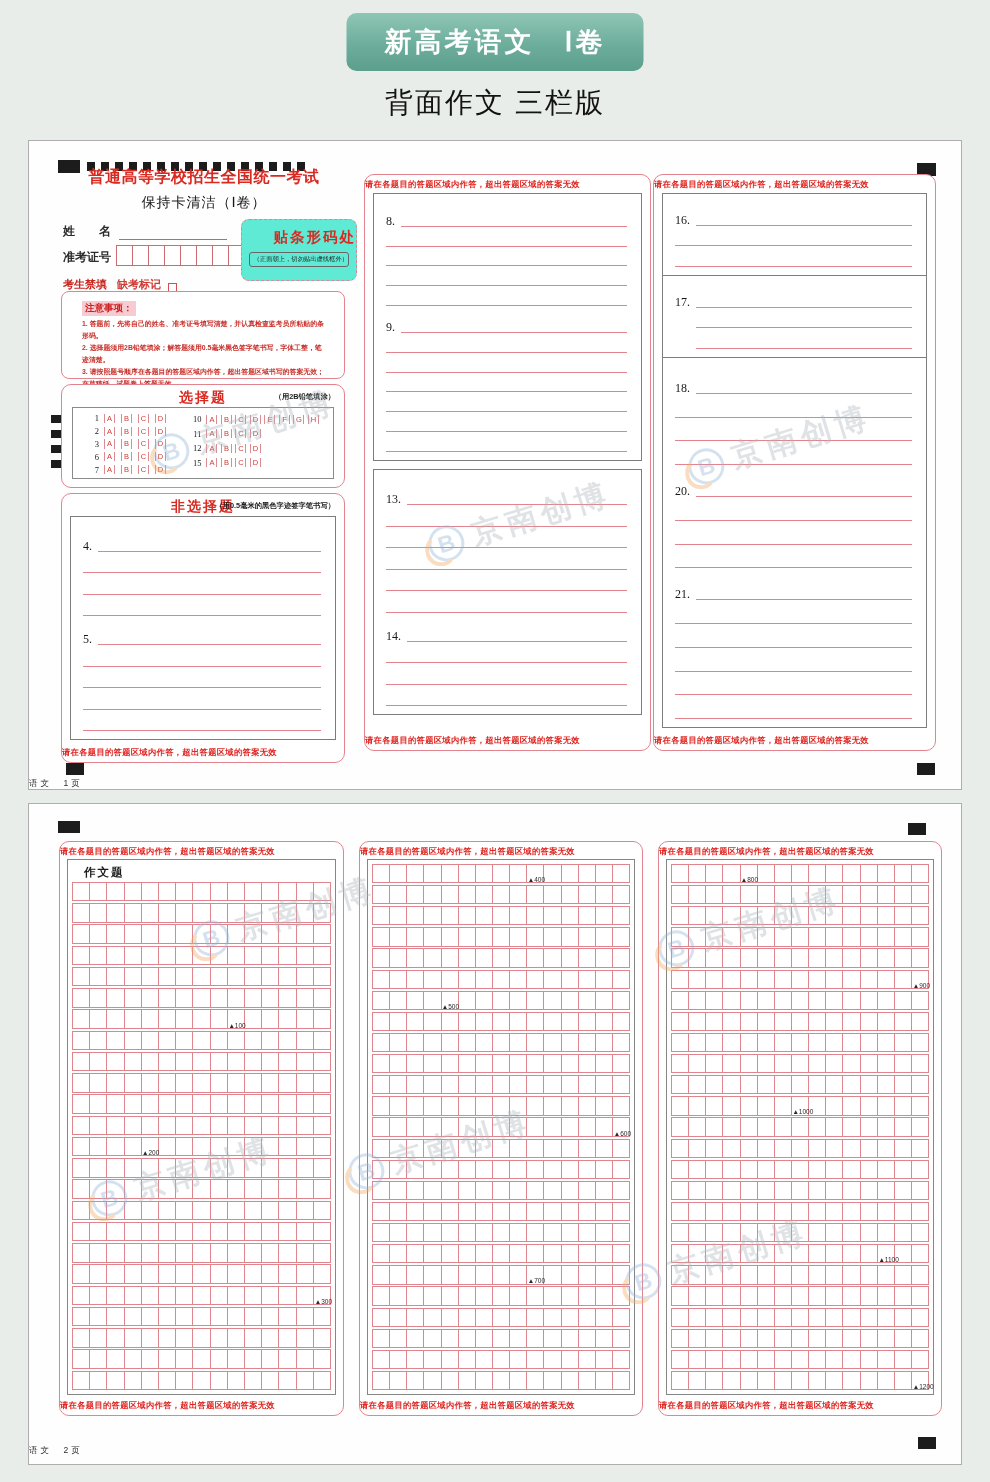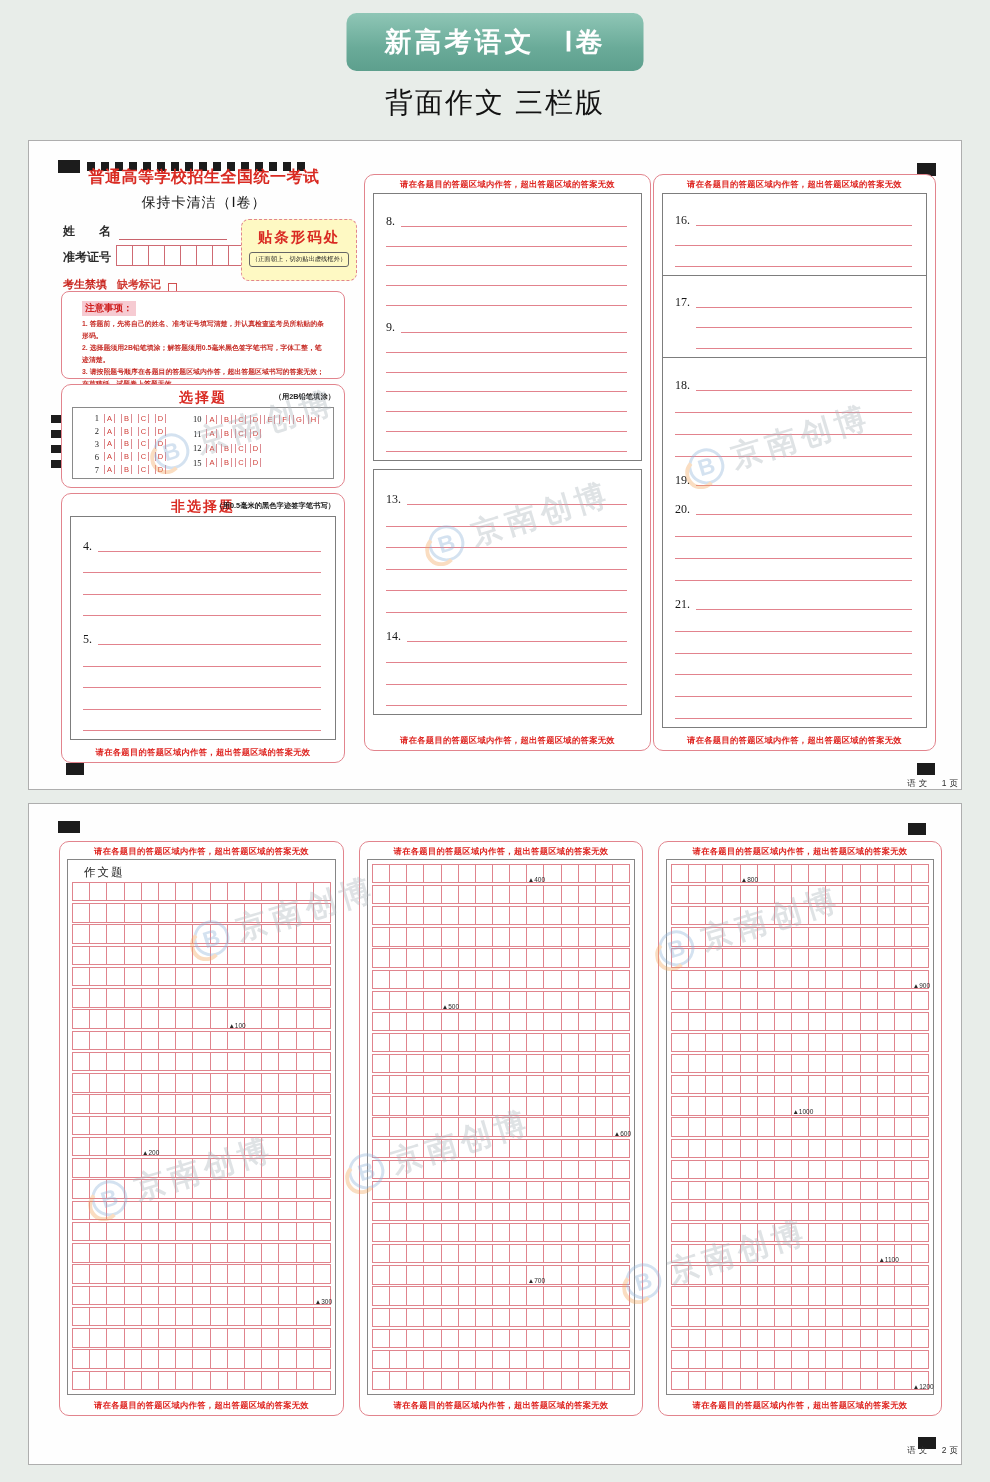--- a/index.html
+++ b/index.html
@@ -25,21 +25,21 @@
   .p1-sub{position:absolute;left:30px;top:53px;width:290px;text-align:center;
     color:#161616;font-size:14px;letter-spacing:1px;}
   .field-row{position:absolute;display:flex;align-items:flex-end;font-size:12px;color:#2b2b2b;font-weight:bold;}
   .name-line{display:inline-block;width:108px;border-bottom:1.5px solid #c9636c;margin-left:8px;}
   .tboxes{display:flex;margin-left:6px;}
   .tbox{width:17px;height:21px;border:1px solid #cf6a73;margin-left:-1px;background:#fff;}
   .forbid{color:#c92620;}
   .absent{color:#d03a33;font-weight:bold;margin-left:10px;font-size:11px;}
   .absent-box{display:inline-block;width:9px;height:9px;border:1px solid #d05050;margin-left:7px;}
   .barcode{position:absolute;left:212px;top:78px;width:116px;height:62px;
-    border:1.5px dashed #e2848d;border-radius:8px;text-align:center;background:#fef9c3;}
+    border:1.5px dashed #e2848d;border-radius:8px;text-align:right;background:#5eead4;}
   .barcode-title{color:var(--red,#d92a22);font-weight:bold;font-size:14.5px;letter-spacing:2px;margin-top:8px;}
   .barcode-note{font-size:6.3px;color:#222;border:1px solid #666;border-radius:3px;
     margin:5px 7px 0 7px;padding:2px 0;}
   
   .notice{position:absolute;left:32px;top:150px;width:284px;height:88px;
     border:1.3px solid var(--boxb,#e2848d);border-radius:8px;padding:5px 20px;background:#fff;}
   .notice-title{display:inline-block;background:#f6cbd2;color:#cf2020;font-weight:bold;
     font-size:9.5px;padding:1px 3px;margin-bottom:2px;}
   .notice-item{font-size:6.9px;color:#c8302a;font-weight:bold;line-height:1.74;}
   .fill-blob{display:inline-block;width:12px;height:5px;background:#111;margin-left:4px;}
@@ -56,21 +56,21 @@
   .ch-col1{width:42%;}
   .ch-col2{width:58%;}
   .ch-row{height:14.5px;display:flex;align-items:center;}
   .ch-no{min-width:14px;text-align:right;margin-right:5px;font-size:8.5px;color:#222;
     font-family:"Liberation Serif",serif;}
   .ch-opt{width:11px;text-align:center;font-size:7.5px;color:#cf3a33;
     border-left:1px solid #dc8b92;border-right:1px solid #dc8b92;margin-right:6px;line-height:1.25;}
   .ch-col2 .ch-opt{margin-right:3.5px;}
   
   .redbox{position:absolute;border:1.5px solid var(--boxb,#e2848d);border-radius:10px;background:#fff;}
-  .warn{position:absolute;left:0;width:100%;text-align:center;color:#df2723;
+  .warn{position:absolute;left:0;width:100%;text-align:left;color:#df2723;
     font-weight:bold;font-size:8.3px;letter-spacing:0.3px;}
   .warn-top{top:4px;}
   .warn-bot{bottom:4px;}
   .abox{position:absolute;left:8px;right:8px;border:1px solid #7d7d7d;background:#fff;
     display:flex;flex-direction:column;padding:6px 14px 8px 12px;}
   .q-line{flex:1;display:flex;align-items:flex-end;}
   .q-line.first{flex:1.35;}
   .q-no{font-family:"Liberation Serif",serif;font-size:12px;color:#171717;
     margin-right:6px;line-height:1;}
   .q-no.spacer{visibility:hidden;}
@@ -78,28 +78,28 @@
   .pair-line{flex:1;border-bottom:1px solid var(--line,#e2838d);}
   .pair-line:first-of-type{margin-right:26px;}
   .secs{position:absolute;left:8px;right:8px;top:18px;bottom:22px;border:1px solid #7d7d7d;
     display:flex;flex-direction:column;background:#fff;}
   .sec{display:flex;flex-direction:column;padding:4px 14px 8px 12px;border-bottom:1px solid #7d7d7d;}
   .sec:last-child{border-bottom:none;}
   .sec1,.sec2{height:82px;}
   .sec3{flex:1;}
   .nonchobox{position:absolute;left:32px;top:352px;width:284px;height:270px;
     border:1.5px solid var(--boxb,#e2848d);border-radius:10px;background:#fff;}
-  .footer{position:absolute;left:0;width:100%;text-align:right;font-size:8.5px;
+  .footer{position:absolute;left:0;width:100%;text-align:left;font-size:8.5px;
     color:#2e2e2e;letter-spacing:3px;}
   
   .essaycol{position:absolute;top:37px;height:575px;border:1.5px solid var(--boxb,#e2848d);
     border-radius:10px;background:#fff;}
   .essay-inner{position:absolute;left:7px;right:7px;top:17px;bottom:20px;
     border:1px solid #868686;padding:3px 4px;display:flex;flex-direction:column;background:#fff;}
-  .essay-label{height:18px;font-size:11.5px;color:#1b1b1b;padding:2px 0 0 12px;letter-spacing:2px;}
+  .essay-label{height:18px;font-size:11.5px;color:#1b1b1b;padding:2px 0 0 12px;letter-spacing:2px;font-weight:bold;}
   .grid-wrap{position:relative;flex:1;display:flex;flex-direction:column;}
   .g-row{flex:1;display:flex;margin:0.9px 0;}
   .g-cell{flex:1;border:1px solid var(--grid,#e0848d);margin-left:-1px;background:#fff;}
   .g-cell:first-child{margin-left:0;}
   .char-marker{position:absolute;font-size:6.5px;color:#2a2a2a;line-height:1;
     transform:translate(1px,-7px);white-space:nowrap;z-index:2;}
   
   .watermark{position:absolute;display:flex;align-items:center;gap:9px;
     transform:rotate(-17deg);opacity:0.38;pointer-events:none;z-index:6;}
   .wm-logo{position:relative;width:36px;height:36px;border:3.5px solid #8fb4da;border-radius:50%;
@@ -407,24 +407,20 @@
               <span class="q-no">18.</span>
               <span class="u-line"></span>
             </div>
             <div class="q-line">
               <span class="u-line"></span>
             </div>
             <div class="q-line">
               <span class="u-line"></span>
             </div>
             <div class="q-line">
-              <span class="u-line"></span>
-            </div>
-            <div class="q-line first">
-              <span class="q-no">19.</span>
               <span class="u-line"></span>
             </div>
             <div class="q-line first">
               <span class="q-no">20.</span>
               <span class="u-line"></span>
             </div>
             <div class="q-line">
               <span class="u-line"></span>
             </div>
             <div class="q-line">

